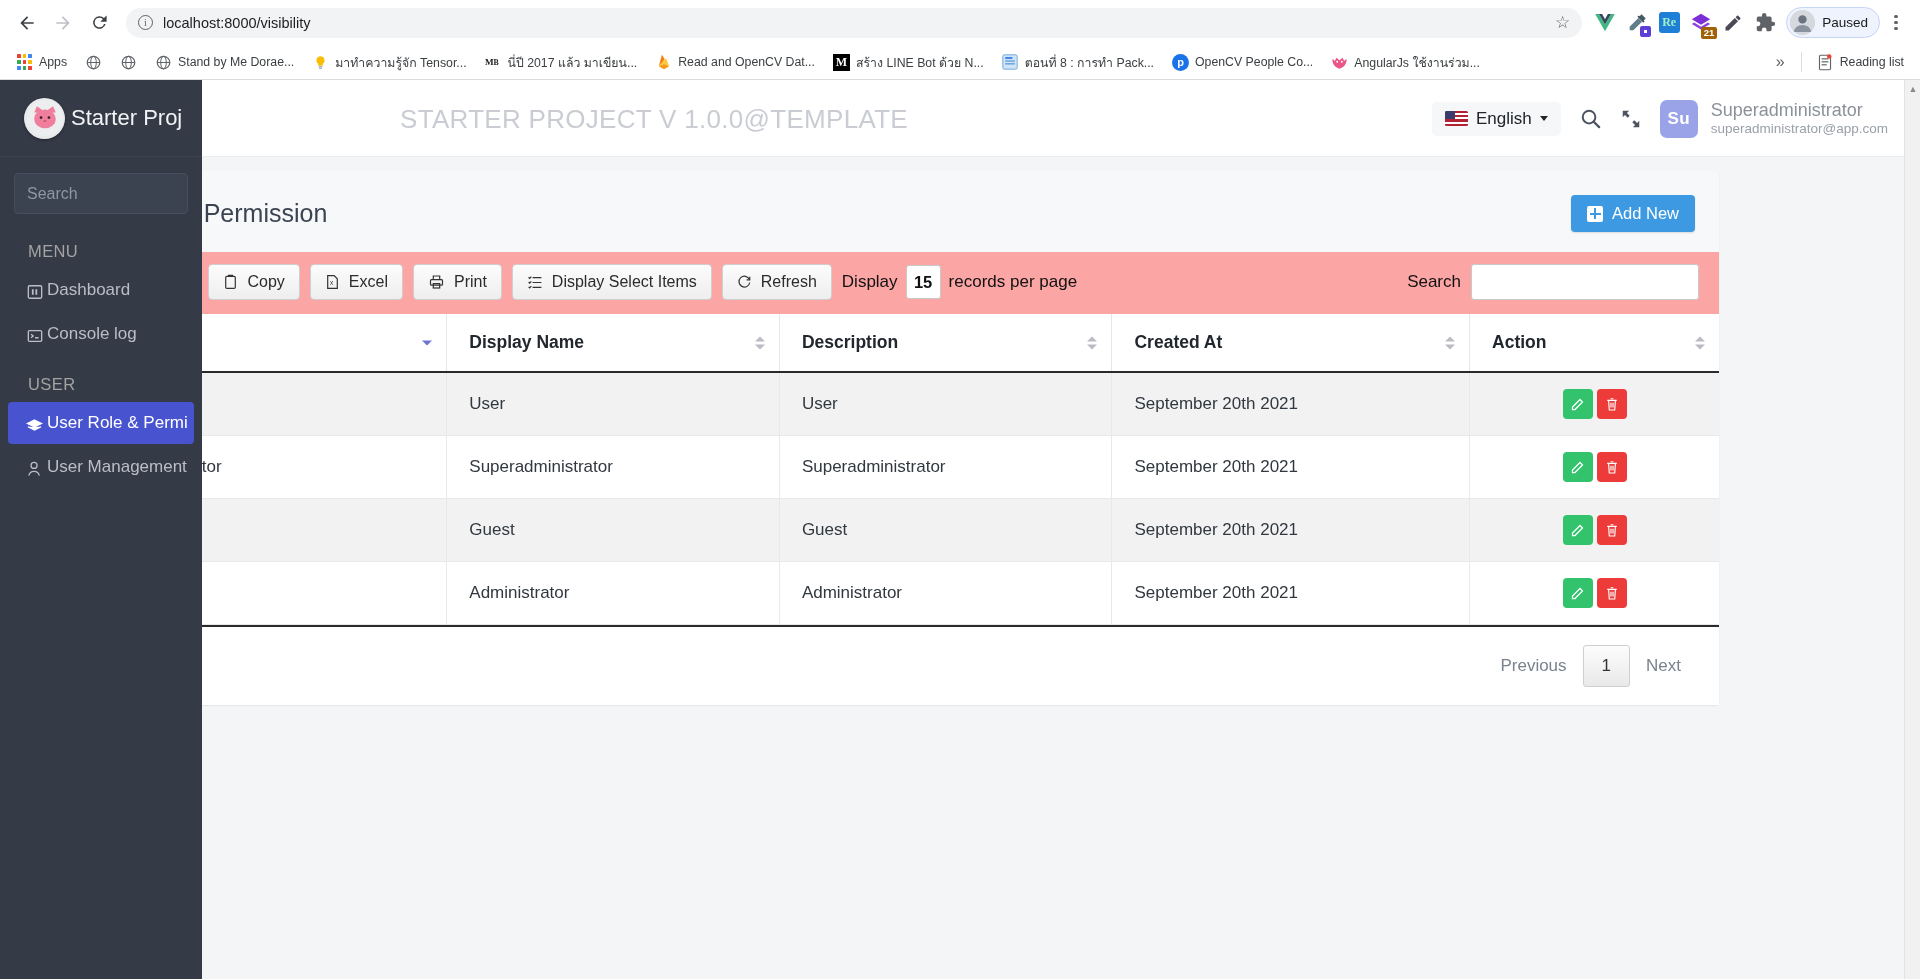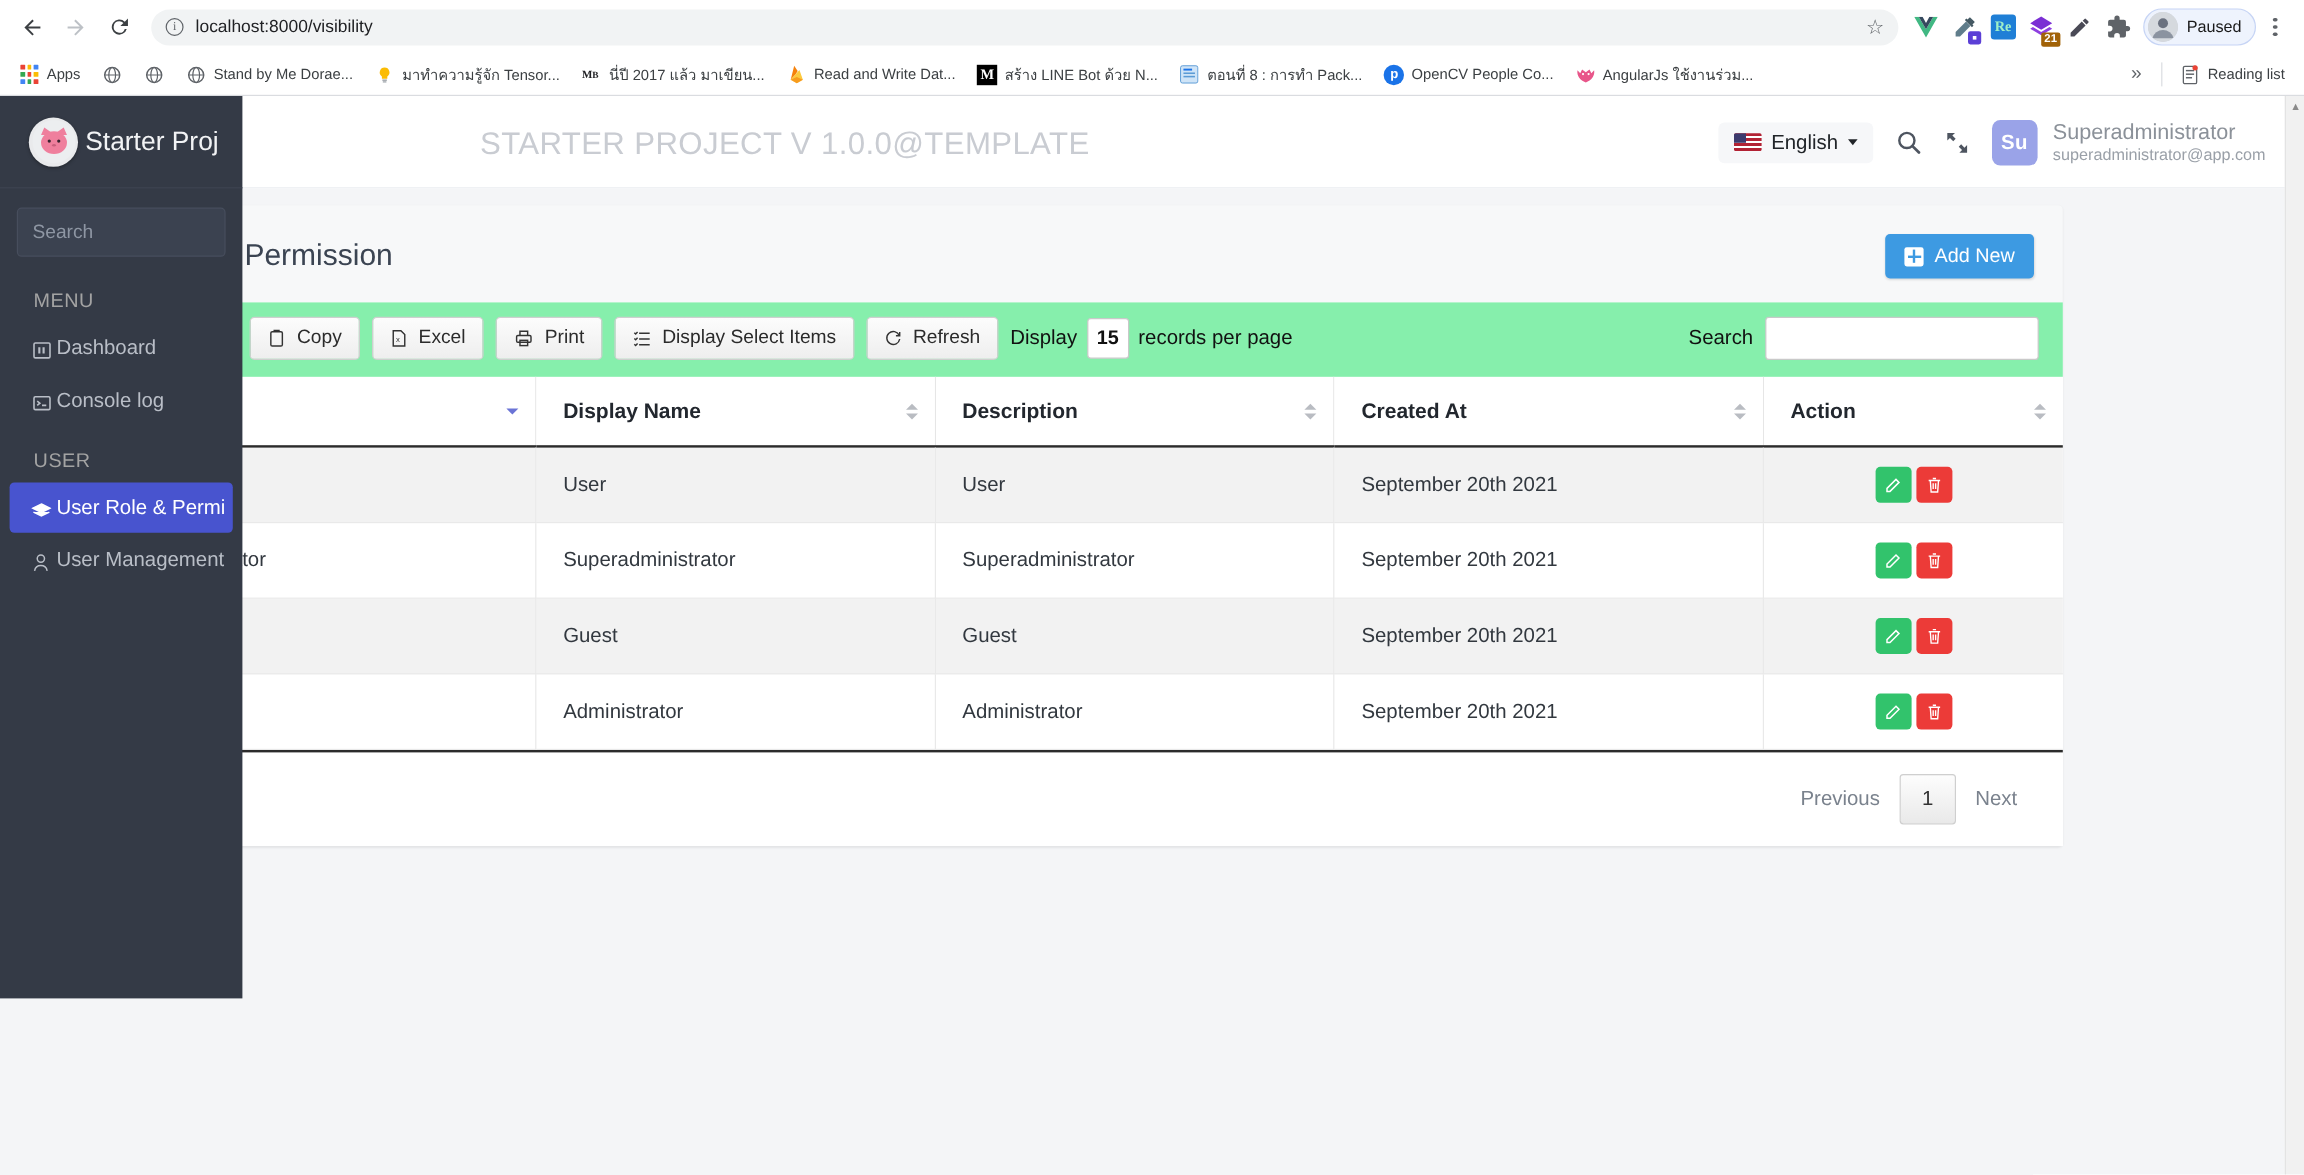--- a/index.html
+++ b/index.html
@@ -141,21 +141,21 @@
   }
   .plus-box:before, .plus-box:after {
     content:""; position:absolute; background:#3d9ae2;
   }
   .plus-box:before { left:7px; top:2.5px; width:2px; height:11px;}
   .plus-box:after  { top:7px; left:2.5px; height:2px; width:11px;}
 
   .table-panel { background:#ffffff; padding: 0 0 0 0; }
   .dt-toolbar {
     display:flex; align-items:center; padding: 12px 20px 14px 20px; gap: 10px;
-    background:#86efac;
+    background:#fca5a5;
   }
   .dt-btn {
     background: linear-gradient(#fcfcfc,#eeeeee);
     border:1px solid #cfcfcf; border-radius:4px;
     padding: 8px 14px; font-size:16px; color:#2b2b2b;
     display:flex; align-items:center; gap:9px; white-space:nowrap;
   }
   .dt-btn svg { display:block; }
   .dt-len { display:flex; align-items:center; gap:8px; font-size:17px; color:#111; margin-left: 0;}
   .len-input {
@@ -205,21 +205,21 @@
   .dt-info { font-size:17px; color:#333; }
   .pager { display:flex; align-items:center; gap:0px; }
   .pg { font-size:17px; color:#7a828d; padding: 10px 16px; }
   .pg.num {
     border:1px solid #cfcfcf; border-radius:3px;
     background: linear-gradient(#fdfdfd,#e9e9e9); color:#333; padding: 10px 18px;
   }
 
   
   .sidebar {
-    position:absolute; left:0; top:0; width: 202px; height: 752px;
+    position:absolute; left:0; top:0; width: 202px; height: 899px;
     background:#343a46; z-index: 50; color:#b9bec7;
   }
   .sb-brand {
     height: 77px; display:flex; align-items:center; gap:6px; padding-left: 24px;
     border-bottom: 1px solid #3e4452; overflow:hidden;
   }
   .sb-logo {
     width: 41px; height:41px; border-radius:50%; background:#e9eaec; flex:0 0 auto;
     display:flex; align-items:center; justify-content:center; overflow:hidden;
     box-shadow: 0 1px 3px rgba(0,0,0,.35);
@@ -388,21 +388,21 @@
       <span class="bm-label">นี่ปี 2017 แล้ว มาเขียน...</span>
     </div>
     <div class="bm">
       <span class="bm-ico">
         <svg width="14" height="16" viewBox="0 0 18 22">
             <path d="M2 17L6 1l4 6-2.5 4z" fill="#f5820d"></path>
             <path d="M2 17l10-11 4 11-7 4z" fill="#fcca3f"></path>
             <path d="M2 17l7 4 7-4-7-3z" fill="#f5820d" opacity=".65"></path>
           </svg>
       </span>
-      <span class="bm-label">Read and Write Dat...</span>
+      <span class="bm-label">Read and OpenCV Dat...</span>
     </div>
     <div class="bm">
       <span class="bm-ico">
         <span style="width:17px;height:17px;background:#000;color:#fff;display:flex;align-items:center;justify-content:center;font-family:'Liberation Serif',serif;font-weight:700;font-size:12px;">M</span>
       </span>
       <span class="bm-label">สร้าง LINE Bot ด้วย N...</span>
     </div>
     <div class="bm">
       <span class="bm-ico">
         <svg width="16" height="16" viewBox="0 0 20 20">

